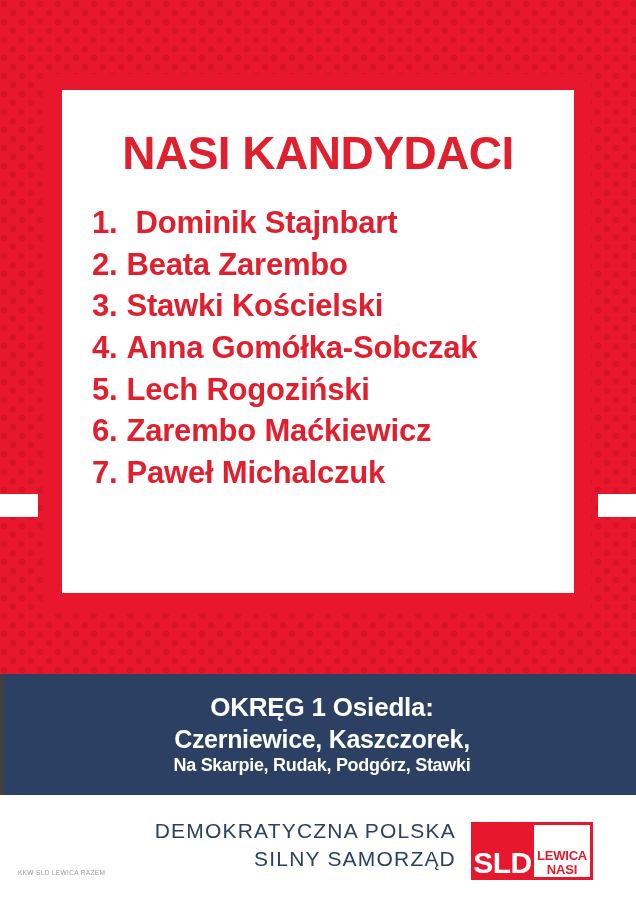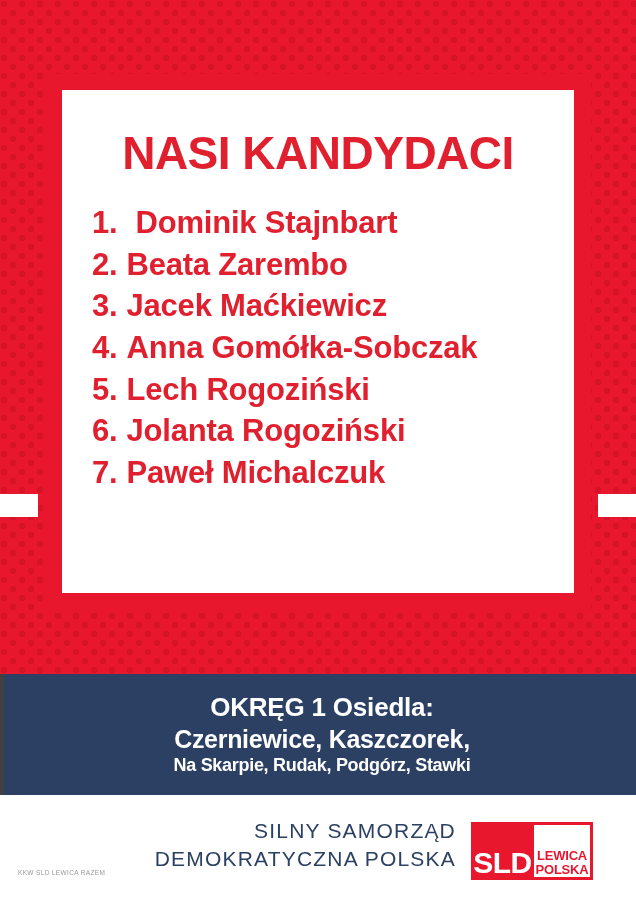--- a/index.html
+++ b/index.html
@@ -233,59 +233,59 @@
       <li class="cand-item first">
         <span class="cand-num">1.</span>
         <span class="cand-name">Dominik Stajnbart</span>
       </li>
       <li class="cand-item">
         <span class="cand-num">2.</span>
         <span class="cand-name">Beata Zarembo</span>
       </li>
       <li class="cand-item">
         <span class="cand-num">3.</span>
-        <span class="cand-name">Jacek Maćkiewicz</span>
+        <span class="cand-name">Stawki Kościelski</span>
       </li>
       <li class="cand-item">
         <span class="cand-num">4.</span>
         <span class="cand-name">Anna Gomółka-Sobczak</span>
       </li>
       <li class="cand-item">
         <span class="cand-num">5.</span>
         <span class="cand-name">Lech Rogoziński</span>
       </li>
       <li class="cand-item">
         <span class="cand-num">6.</span>
-        <span class="cand-name">Jolanta Rogoziński</span>
+        <span class="cand-name">Zarembo Maćkiewicz</span>
       </li>
       <li class="cand-item">
         <span class="cand-num">7.</span>
         <span class="cand-name">Paweł Michalczuk</span>
       </li>
     </ul>
   </div>
 
   <div class="navy-band">
     <div class="navy-line l1">OKRĘG 1 Osiedla:</div>
     <div class="navy-line l2">Czerniewice, Kaszczorek,</div>
     <div class="navy-line l3">Na Skarpie, Rudak, Podgórz, Stawki</div>
   </div>
 
   <div class="footer">
     <div class="slogan">
+      <div class="slogan-line">DEMOKRATYCZNA POLSKA</div>
       <div class="slogan-line">SILNY SAMORZĄD</div>
-      <div class="slogan-line">DEMOKRATYCZNA POLSKA</div>
     </div>
   </div>
 
   <div class="sld-logo">
     <div class="sld-left">
       <span class="sld-word">SLD</span>
     </div>
     <div class="sld-right">
       <span class="sld-sub">LEWICA</span>
-      <span class="sld-sub">POLSKA</span>
+      <span class="sld-sub">NASI</span>
     </div>
   </div>
 
   <div class="committee-note">KKW SLD LEWICA RAZEM</div>
 
 </div>
 
 </body></html>

